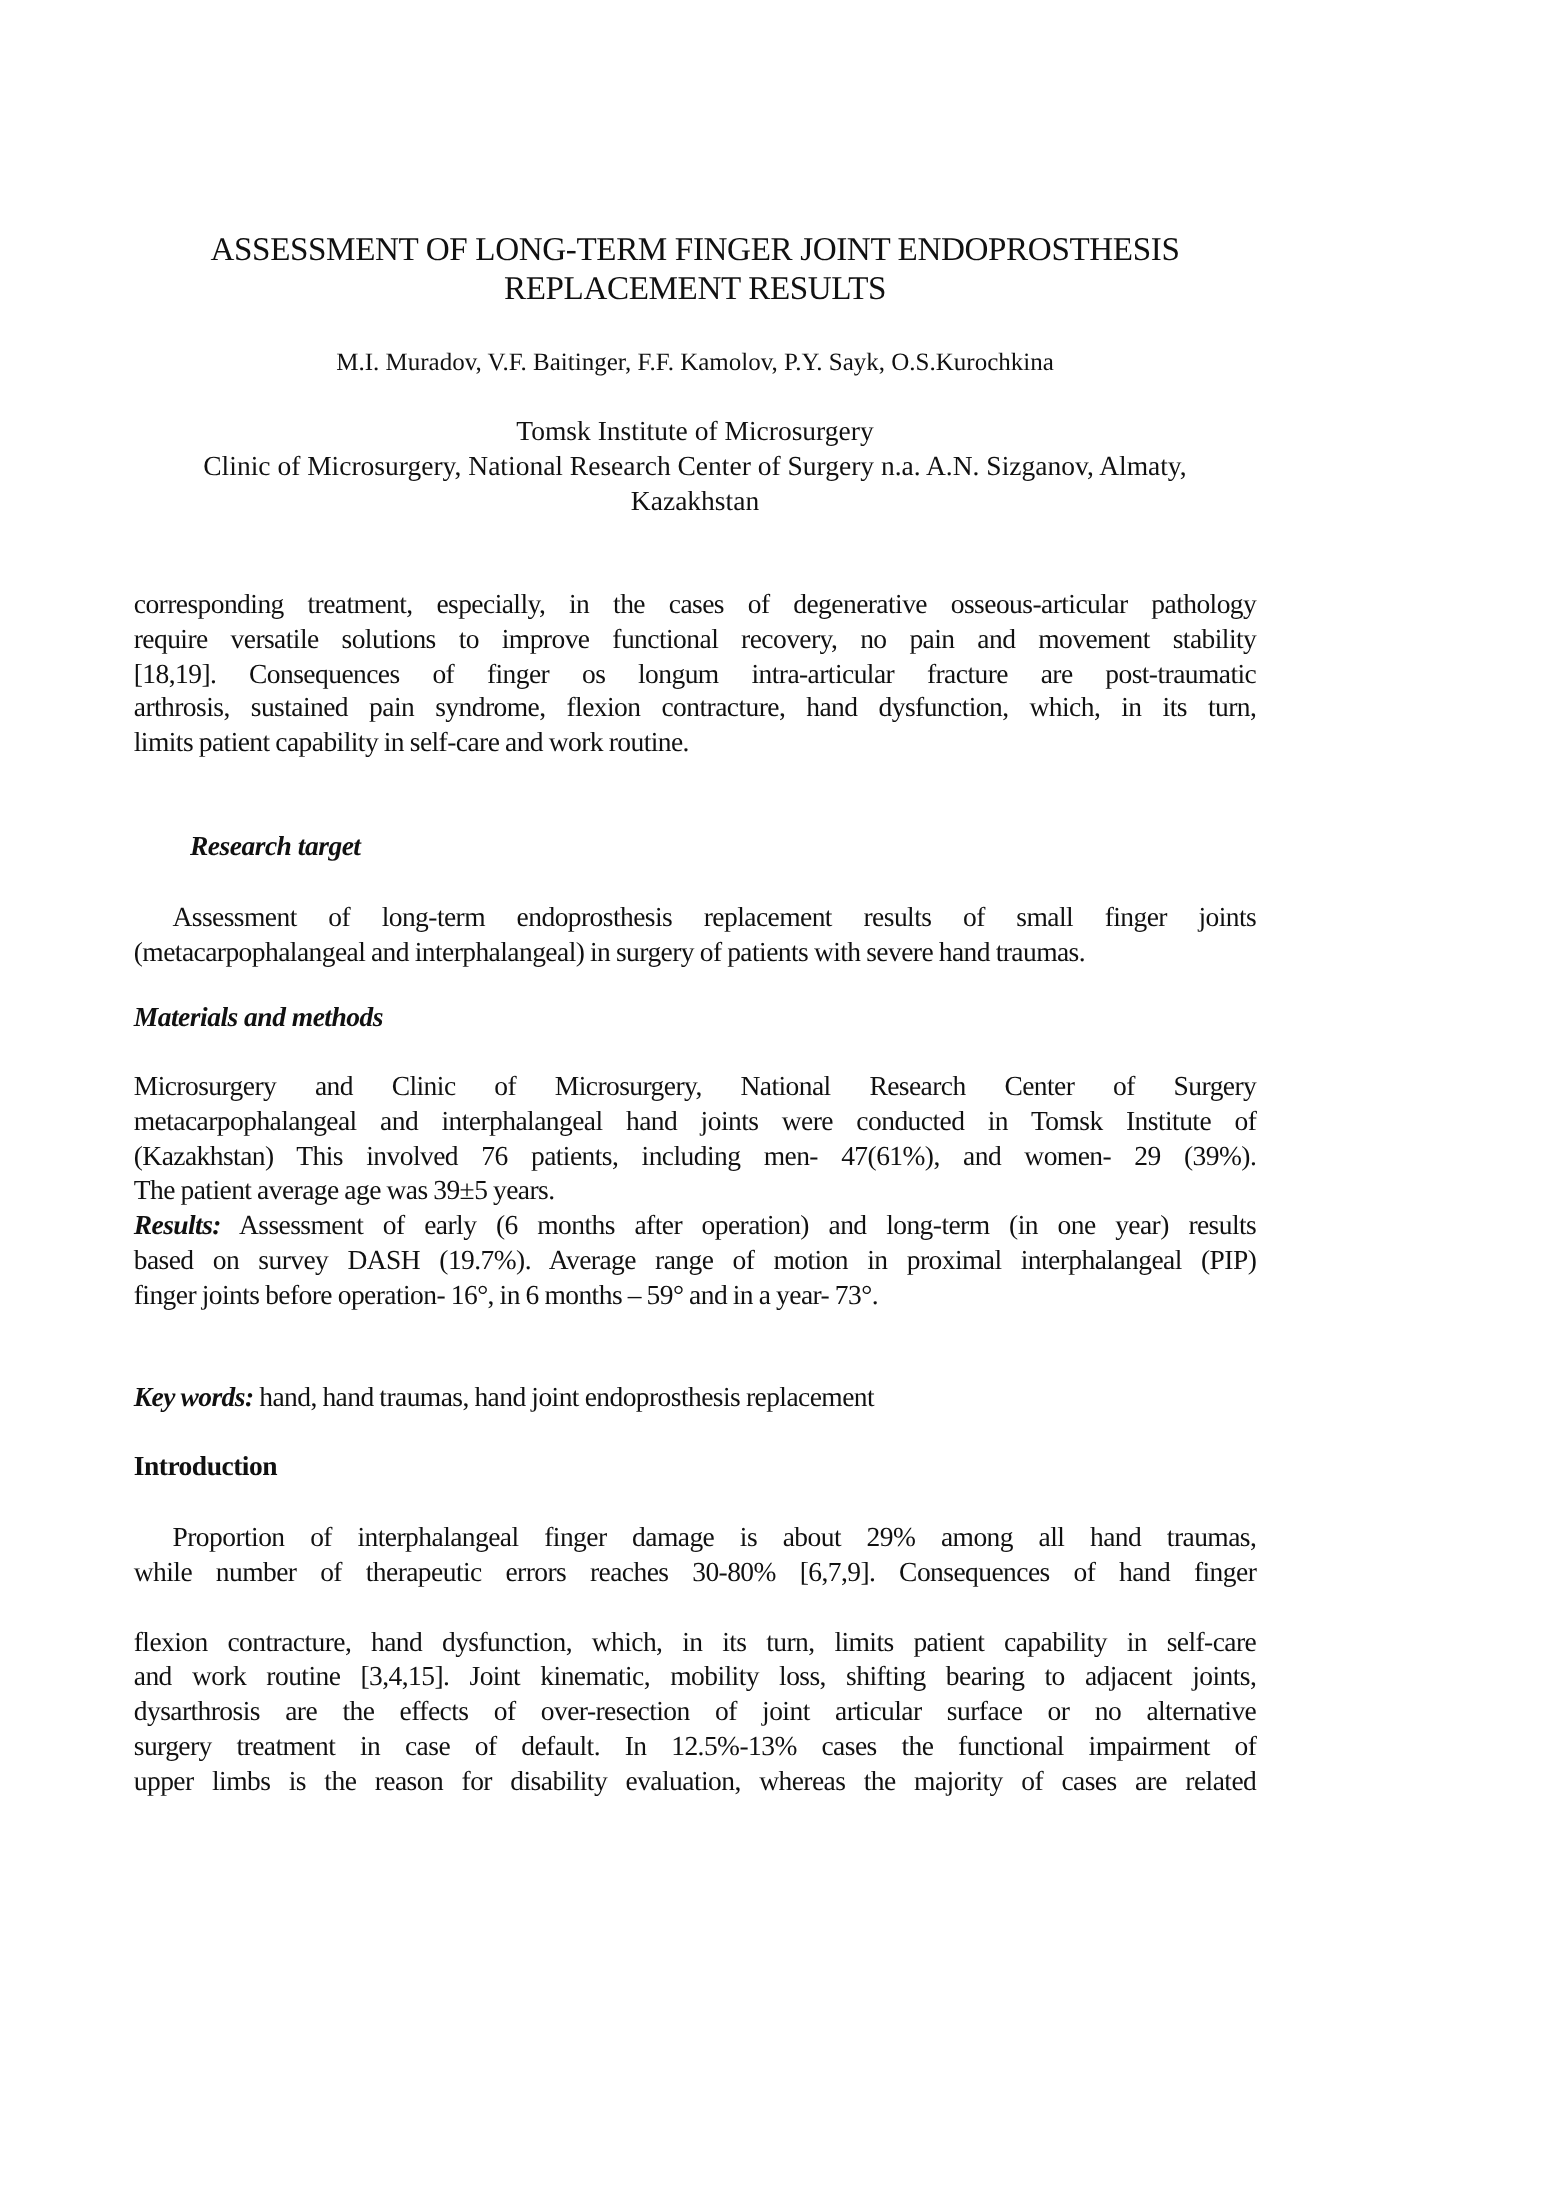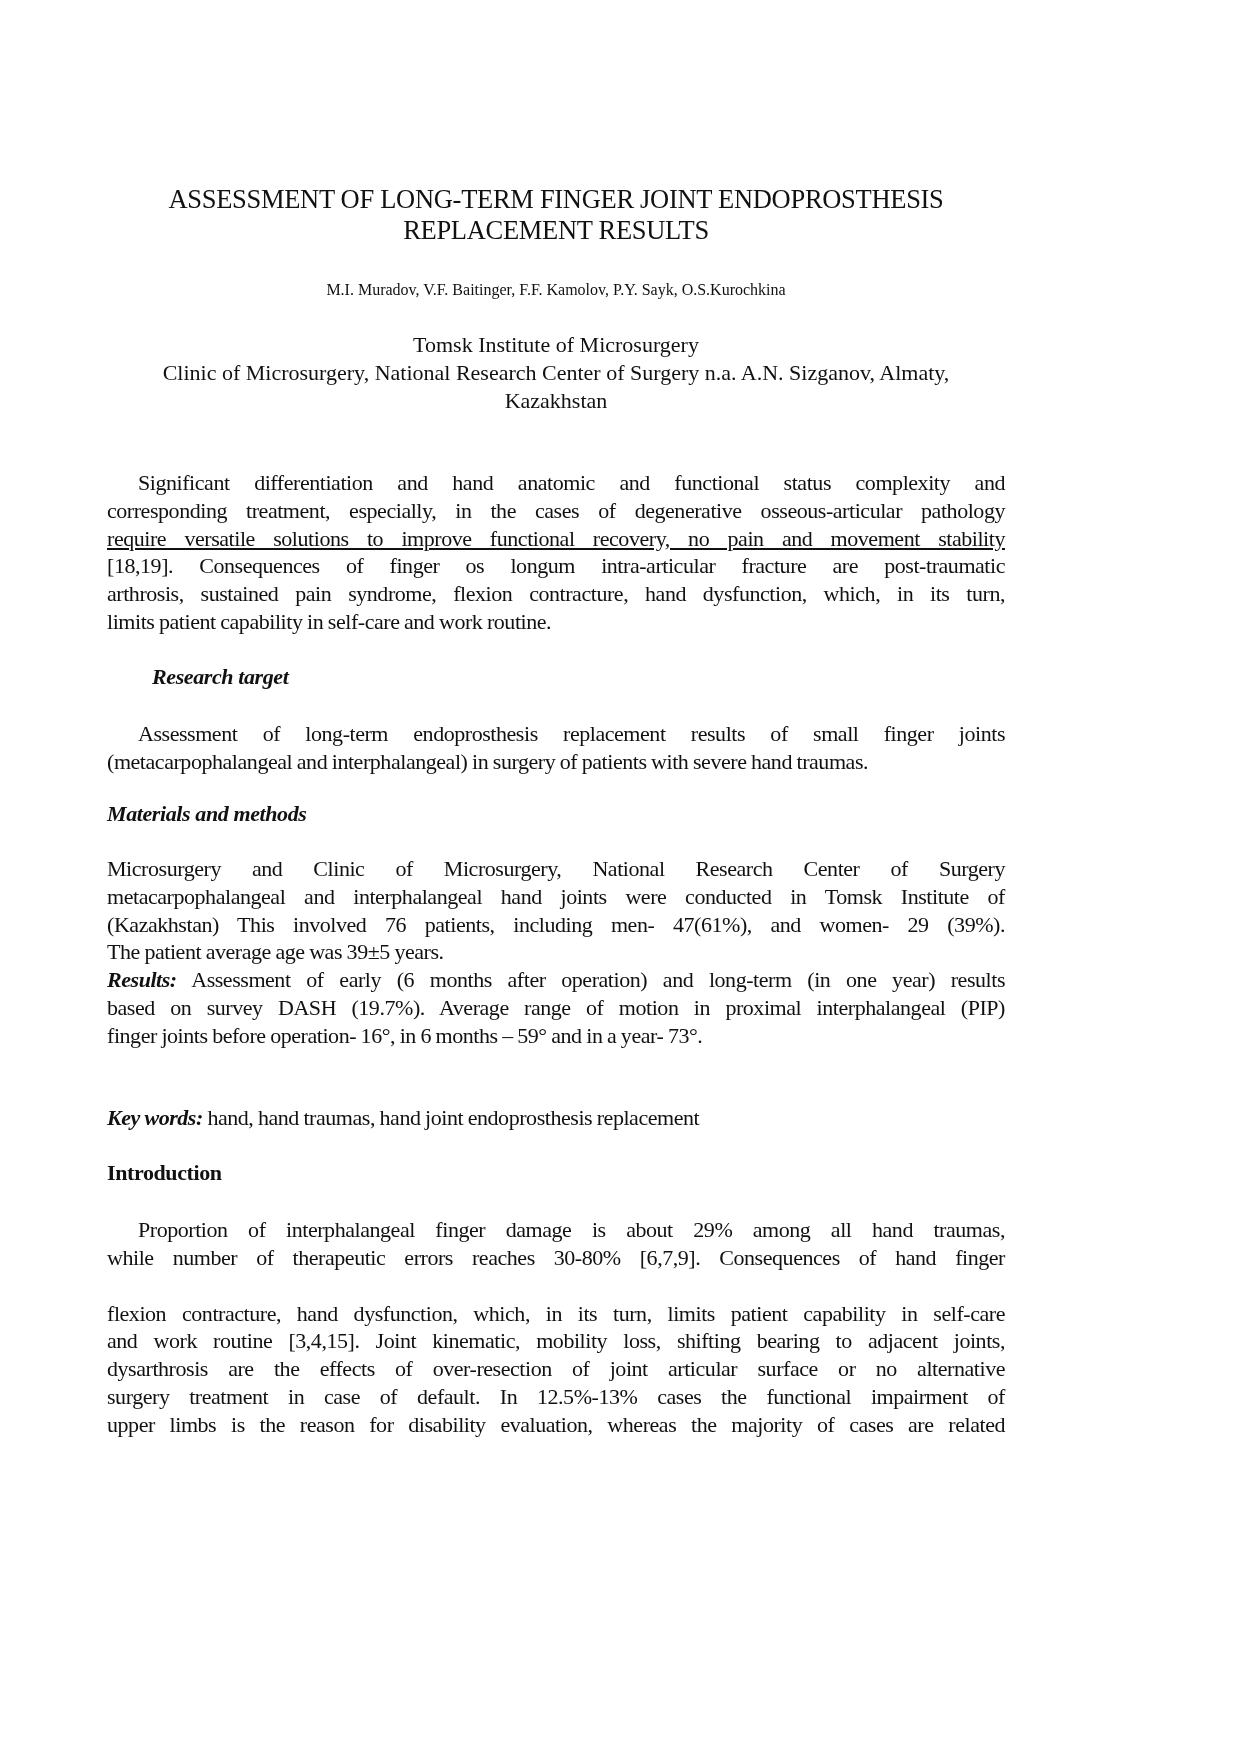--- a/index.html
+++ b/index.html
@@ -2,21 +2,21 @@
 <html><head>
 <meta charset="utf-8">
 <style>
   html, body { margin: 0; padding: 0; background: #ffffff; }
   body { width: 1241px; height: 1755px; position: relative; overflow: hidden;
          font-family: "Liberation Serif", "DejaVu Serif", serif; color: #111; }
   .page { position: absolute; left: 0; top: 0; width: 1241px; height: 1755px; }
   .center { position: absolute; left: 107px; width: 898px; text-align: center;
             font-size: 22px; line-height: 28px; transform-origin: center top; }
   .title { font-size: 26.5px; line-height: 31px; top: 184px; letter-spacing: -0.3px; }
-  .authors { top: 276px; font-size: 16px; }
+  .authors { top: 276px; font-size: 20px; }
   .affil { top: 331px; font-size: 22px; }
   .block { position: absolute; left: 107px; width: 898px; font-size: 22px; line-height: 27.8px; }
   .line { display: block; white-space: nowrap; text-align: justify; text-align-last: justify;
           height: 27.8px; overflow: visible; letter-spacing: -0.45px; word-spacing: -0.5px; }
   .line.last { text-align-last: left; }
   .line.indent { padding-left: 31px; }
   .heading-i { position: absolute; left: 107px; font-size: 22px; font-weight: bold; font-style: italic; letter-spacing: -0.4px; }
   .heading-b { position: absolute; left: 107px; font-size: 22px; font-weight: bold; letter-spacing: -0.4px; }
   .bi { font-weight: bold; font-style: italic; }
 </style>
@@ -32,23 +32,22 @@
 
   <div class="center authors" style="white-space: nowrap;">M.I. Muradov, V.F. Baitinger, F.F. Kamolov, P.Y. Sayk, O.S.Kurochkina</div>
 
   <div class="center affil">
     <div style="white-space: nowrap;">Tomsk Institute of Microsurgery</div>
     <div style="white-space: nowrap;">Clinic of  Microsurgery, National Research Center of Surgery n.a. A.N. Sizganov, Almaty,</div>
     <div style="white-space: nowrap;">Kazakhstan</div>
   </div>
 
   <div class="block" style="top:469px;">
-    <span class="line indent" style="display: block;">Significant differentiation and hand anatomic and functional status complexity and</span>
     <span class="line" style="display: block;">corresponding treatment, especially, in the cases of degenerative osseous-articular pathology</span>
-    <span class="line" style="display: block; text-decoration: underline;">require versatile solutions to improve functional recovery, no pain and movement stability</span>
+    <span class="line" style="display: block;">require versatile solutions to improve functional recovery, no pain and movement stability</span>
     <span class="line" style="display: block;">[18,19]. Consequences of finger os longum intra-articular fracture are post-traumatic</span>
     <span class="line" style="display: block;">arthrosis, sustained pain syndrome, flexion contracture, hand dysfunction, which, in its turn,</span>
     <span class="line last" style="display: block;">limits patient capability in self-care and work routine.</span>
   </div>
 
   <div class="heading-i" style="top:664px;margin-left:45px;">Research target</div>
 
   <div class="block" style="top:720px;">
     <span class="line indent" style="display: block;">Assessment of  long-term endoprosthesis replacement results of small finger joints</span>
     <span class="line last" style="display: block;">(metacarpophalangeal and interphalangeal) in surgery of patients with severe hand traumas.</span>

